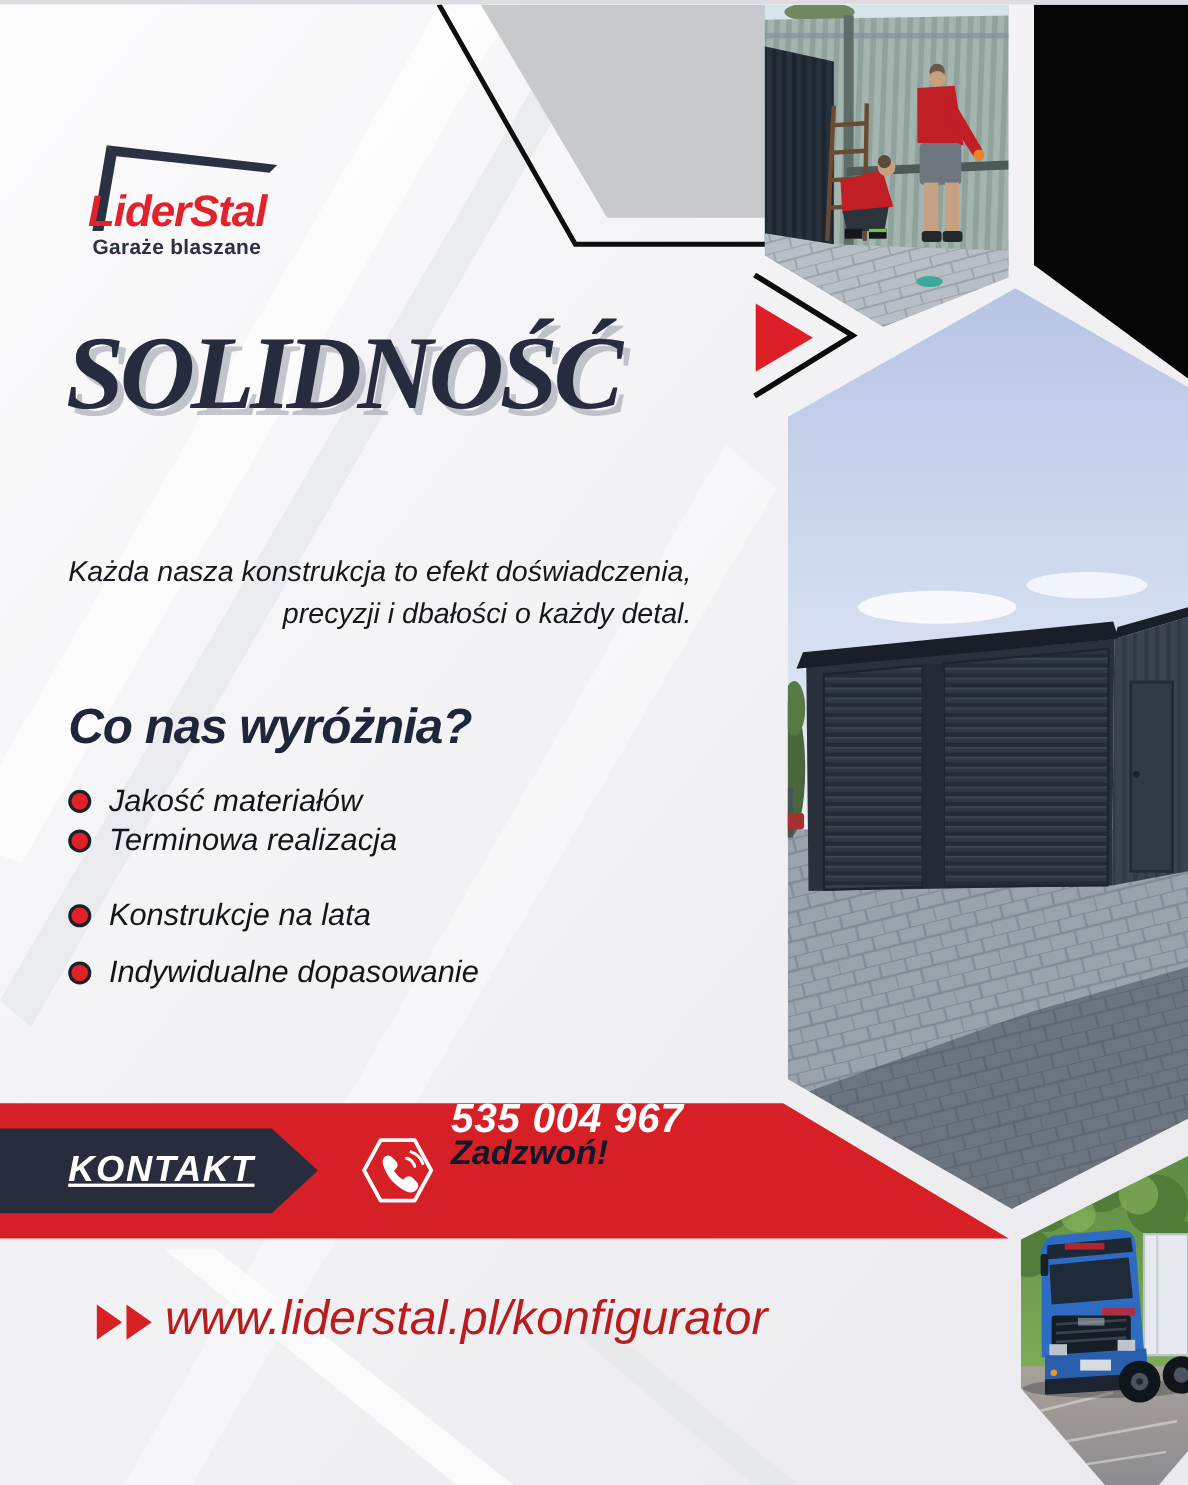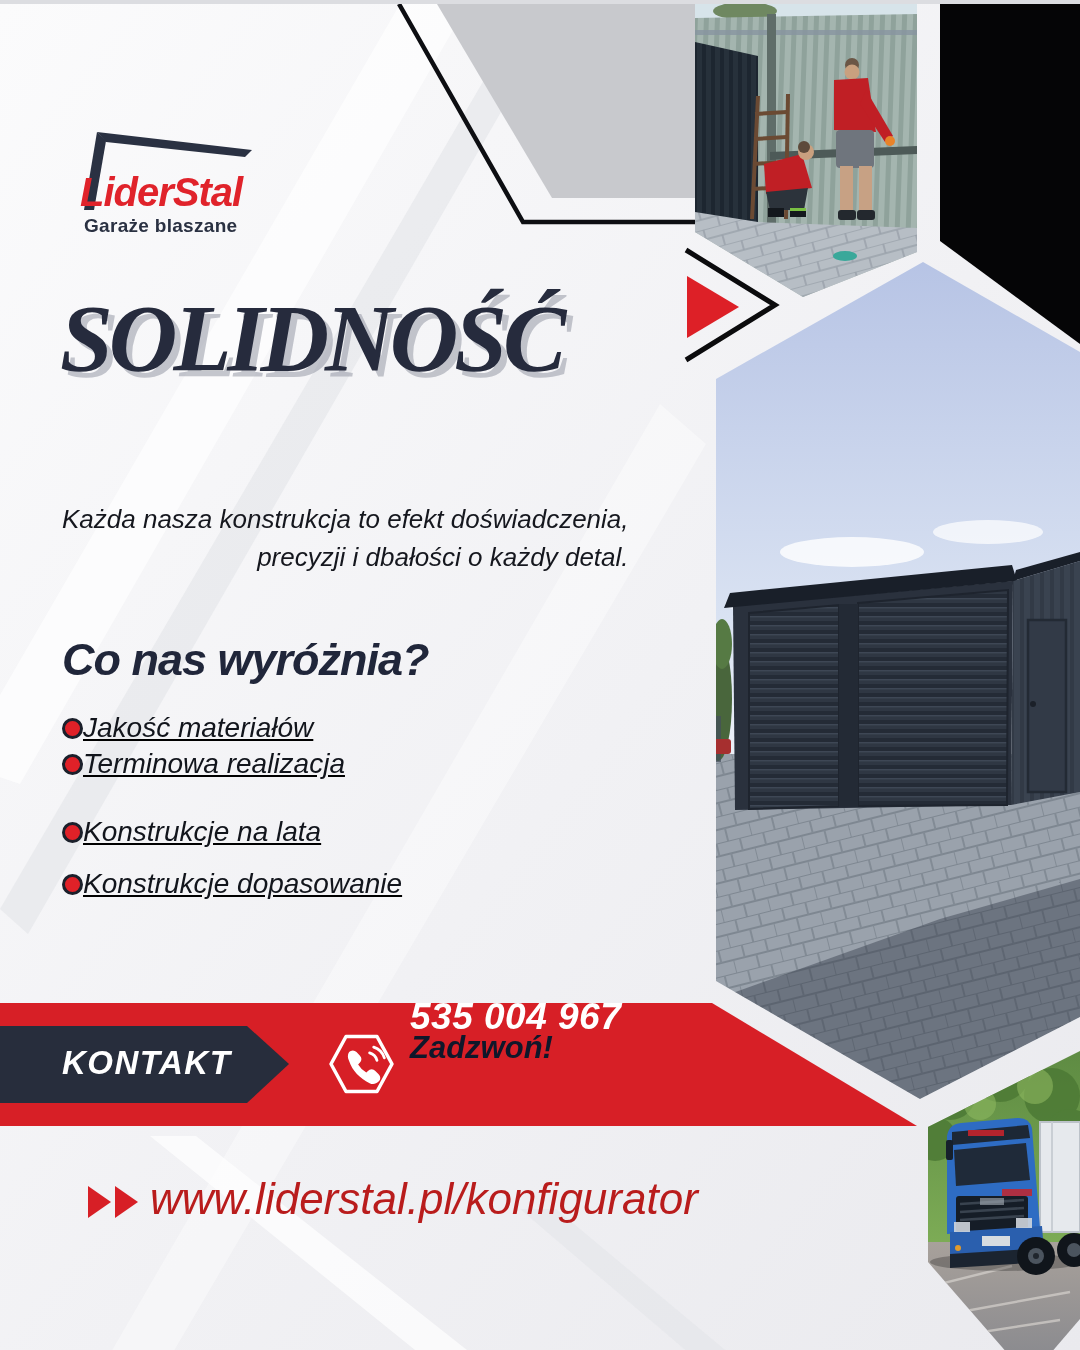--- a/index.html
+++ b/index.html
@@ -6,24 +6,24 @@
   .poster{position:relative;width:1080px;height:1350px;margin:4px auto;overflow:hidden;
           font-family:"Liberation Sans","DejaVu Sans",sans-serif;background:#f2f2f5;text-align:right;}
   .poster svg{position:absolute;left:0;top:0;}
   .txt{position:absolute;white-space:nowrap;}
   .logo-name{left:80px;top:166px;font-size:40px;font-weight:700;font-style:italic;color:#e0232b;letter-spacing:-1px;}
   .logo-tag{left:84px;top:211px;font-size:19px;font-weight:700;color:#2a3142;letter-spacing:.3px;}
   .headline{left:60px;top:288px;font-size:95px;line-height:95px;font-weight:700;font-style:italic;
             color:#262b3d;letter-spacing:-4px;text-shadow:6px 6px 0 rgba(150,153,165,.55);font-family:Liberation Serif, serif;}
   .intro{left:62px;top:496px;font-size:26px;line-height:38px;font-style:italic;color:#15171e;}
   .feat-h{left:62px;top:630px;font-size:45px;font-weight:700;font-style:italic;color:#20263a;letter-spacing:-1px;}
-  .feat-item{position:absolute;left:62px;display:flex;align-items:center;height:36px;gap:0;text-decoration:underline;}
+  .feat-item{position:absolute;left:62px;display:flex;align-items:center;height:36px;gap:16px;}
   .bullet{width:15px;height:15px;border-radius:50%;background:#e02128;border:3px solid #1b202b;flex:0 0 auto;}
   .feat-label{font-size:28px;font-style:italic;color:#12151c;}
-  .kontakt{left:62px;top:1040px;font-size:33px;font-weight:700;font-style:italic;color:#fff;letter-spacing:1.5px;}
+  .kontakt{left:62px;top:1040px;font-size:33px;font-weight:700;font-style:italic;color:#fff;letter-spacing:1.5px;text-decoration:underline;}
   .cta{left:410px;top:1026px;font-size:31px;font-weight:700;font-style:italic;color:#0f172a;}
   .phone{left:410px;top:992px;font-size:37px;font-weight:700;font-style:italic;color:#fff;letter-spacing:.5px;}
   .url{left:150px;top:1170px;font-size:44px;font-style:italic;color:#b91c1c;}
 </style>
 </head>
 <body>
 
 <div class="poster">
 
 <svg width="1080" height="1350" viewBox="0 0 1080 1350">
@@ -268,21 +268,21 @@
 <div class="feat-item" style="top:742px">
   <span class="bullet"></span>
   <span class="feat-label">Terminowa realizacja</span>
 </div>
 <div class="feat-item" style="top:810px">
   <span class="bullet"></span>
   <span class="feat-label">Konstrukcje na lata</span>
 </div>
 <div class="feat-item" style="top:862px">
   <span class="bullet"></span>
-  <span class="feat-label">Konstrukcje dopasowanie</span>
+  <span class="feat-label">Indywidualne dopasowanie</span>
 </div>
 
 <div class="txt kontakt">KONTAKT</div>
 <div class="txt cta">Zadzwoń!</div>
 <div class="txt phone">535 004 967</div>
 
 <div class="txt url">www.liderstal.pl/konfigurator</div>
 
 </div>
 

